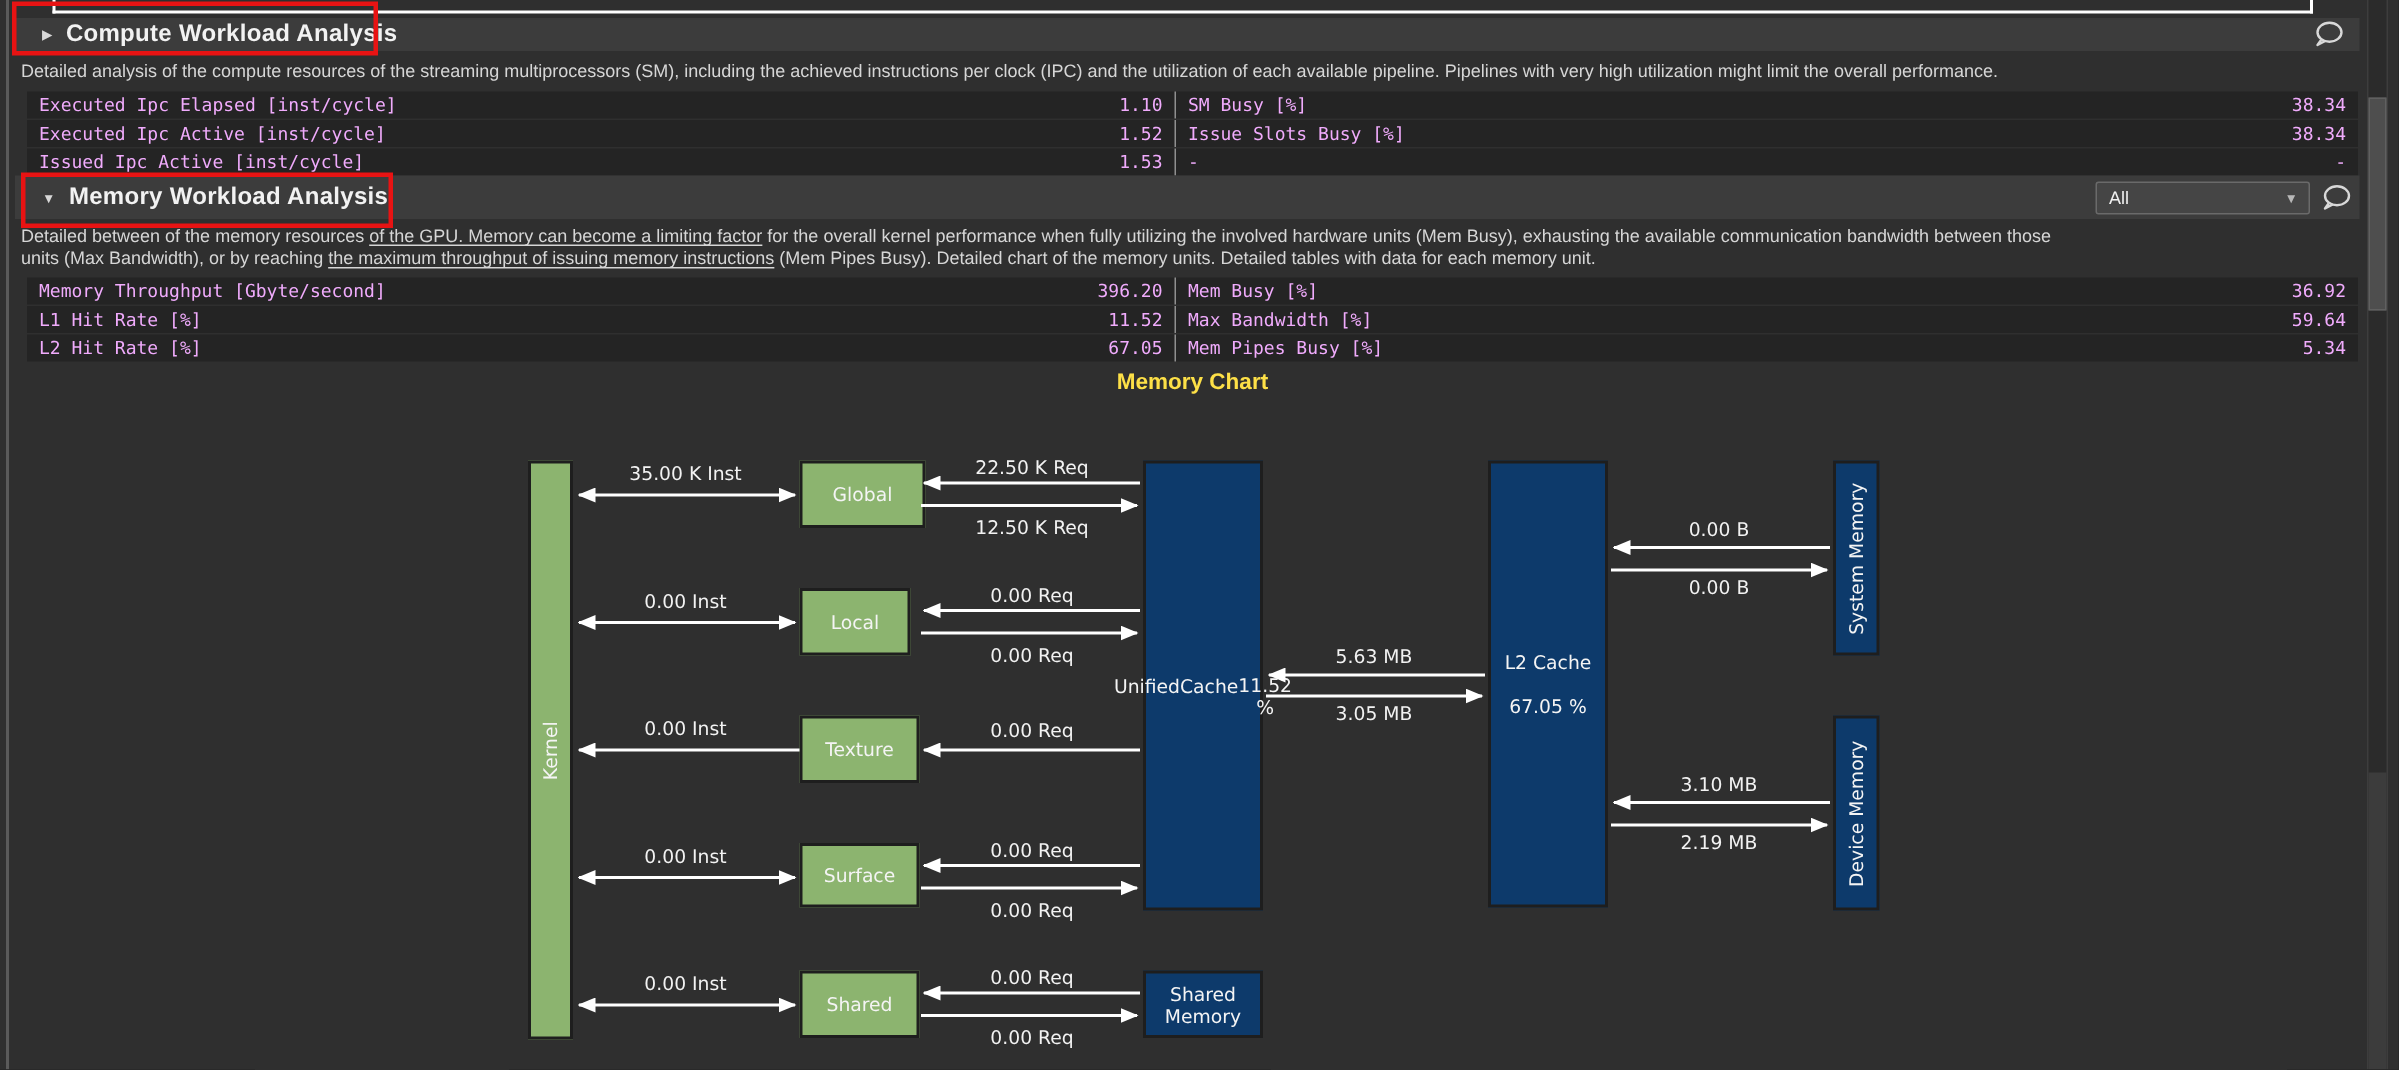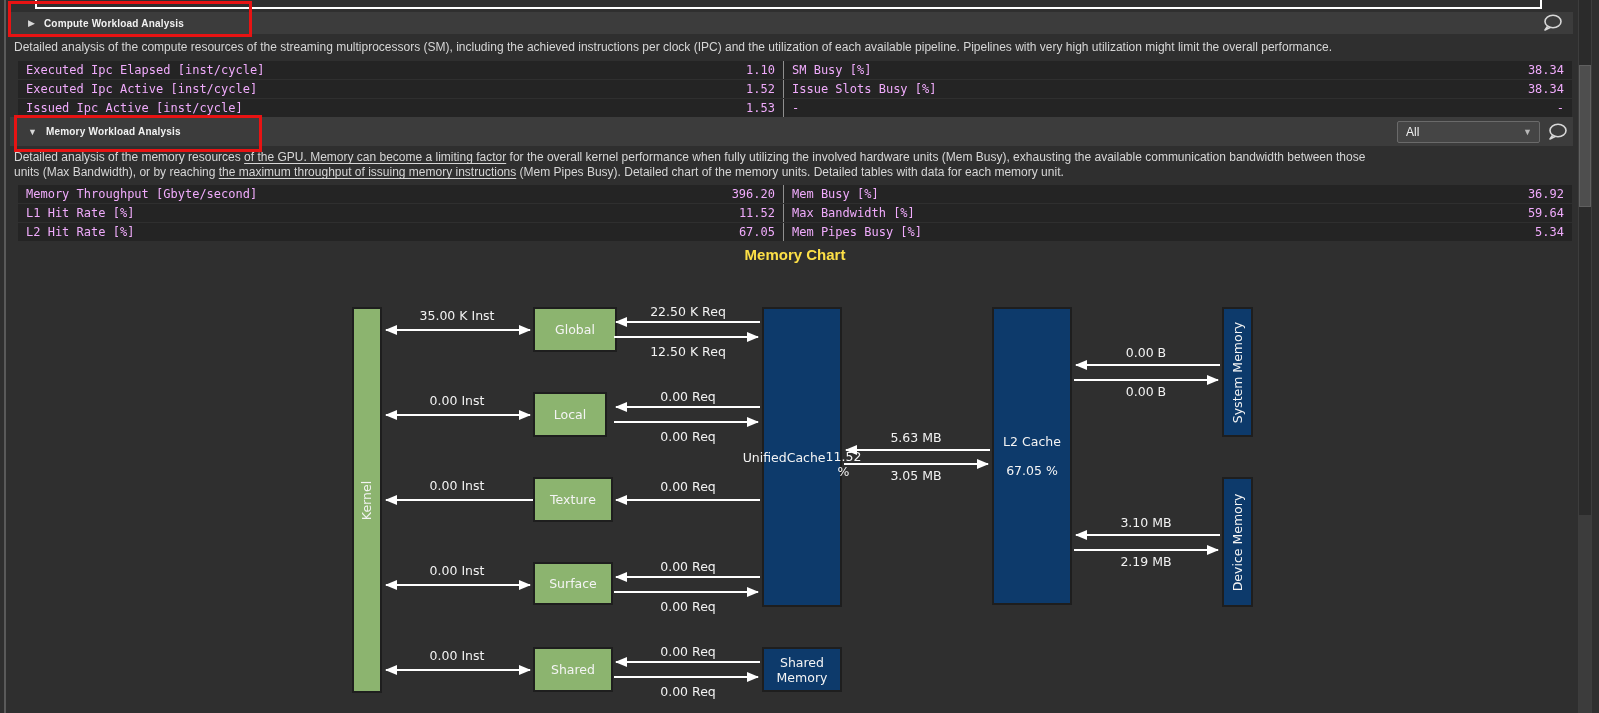--- a/index.html
+++ b/index.html
@@ -7,21 +7,21 @@
           font-family:"Liberation Sans",sans-serif;color:#e6e6e6;}
   .left-edge{position:absolute;left:4px;top:0;width:2px;height:713px;background:#5a5a5a;}
   
   .top-focus{position:absolute;left:35px;top:-6px;width:1503px;height:13px;
              border:2px solid #ffffff;border-top:none;}
   
   .hdr{position:absolute;left:10px;width:1563px;background:#3c3c3c;display:flex;align-items:center;}
   .hdr-compute{top:12px;height:22px;}
   .hdr-memory{top:117px;height:29px;}
   .tri{font-size:9px;color:#d8d8d8;margin-left:18px;margin-right:9px;}
-  .hdr-title{font-weight:bold;font-size:10px;color:#f2f2f2;letter-spacing:.2px;}
+  .hdr-title{font-weight:bold;font-size:16px;color:#f2f2f2;letter-spacing:.2px;}
   .hdr-spacer{flex:1;}
   .bubble{width:24px;height:20px;margin-right:8px;flex:0 0 auto;cursor:pointer;}
   
   .redbox{position:absolute;border:3px solid #e81313;pointer-events:none;}
   .redbox-compute{left:8px;top:1px;width:238px;height:30px;}
   .redbox-memory{left:14px;top:115px;width:242px;height:31px;}
   
   .desc{position:absolute;left:14px;width:1552px;font-size:12px;line-height:15px;color:#d6d6d6;}
   .desc-compute{top:40px;}
   .desc-memory{top:150px;}
@@ -118,21 +118,21 @@
     <span class="val">All</span>
     <span class="caret">▼</span>
   </div>
   <svg class="bubble hdr-bubble-mem" viewBox="0 0 24 20" width="24" height="20">
     <ellipse cx="12" cy="8.5" rx="8" ry="6.3" fill="none" stroke="#d8d8d8" stroke-width="1.6"></ellipse>
     <path d="M6.5 13.5 L4 17 L9.5 14.2" fill="none" stroke="#d8d8d8" stroke-width="1.6" stroke-linejoin="round"></path>
   </svg>
   <div class="redbox redbox-memory"></div>
 
   <div class="desc desc-memory">
-    <div><span>Detailed analysis of the memory resources </span><span class="u">of the GPU. Memory can become a limiting factor</span><span> for the overall kernel performance when fully utilizing the involved hardware units (Mem Busy), exhausting the available communication bandwidth between those</span></div>
+    <div><span>Detailed between of the memory resources </span><span class="u">of the GPU. Memory can become a limiting factor</span><span> for the overall kernel performance when fully utilizing the involved hardware units (Mem Busy), exhausting the available communication bandwidth between those</span></div>
     <div><span>units (Max Bandwidth), or by reaching </span><span class="u">the maximum throughput of issuing memory instructions</span><span> (Mem Pipes Busy). Detailed chart of the memory units. Detailed tables with data for each memory unit.</span></div>
   </div>
 
   <div class="trow" style="top:185px">
     <div class="tcell-l">
         <span>Memory Throughput [Gbyte/second]</span>
         <span>396.20</span>
       </div>
     <div class="tcell-r">
         <span>Mem Busy [%]</span>

